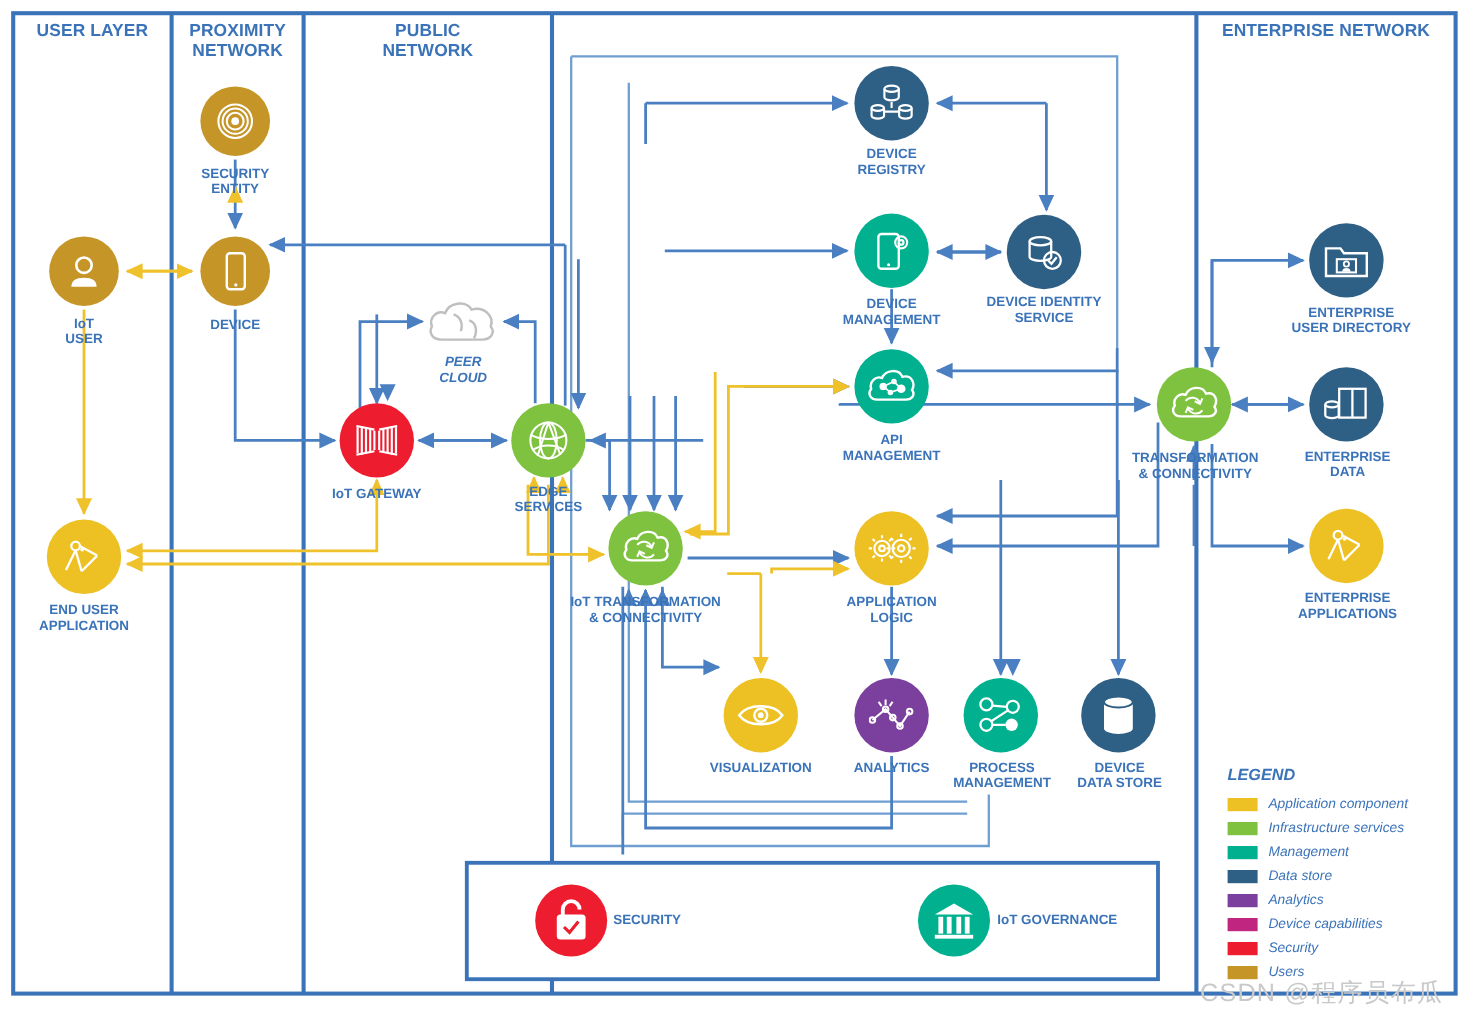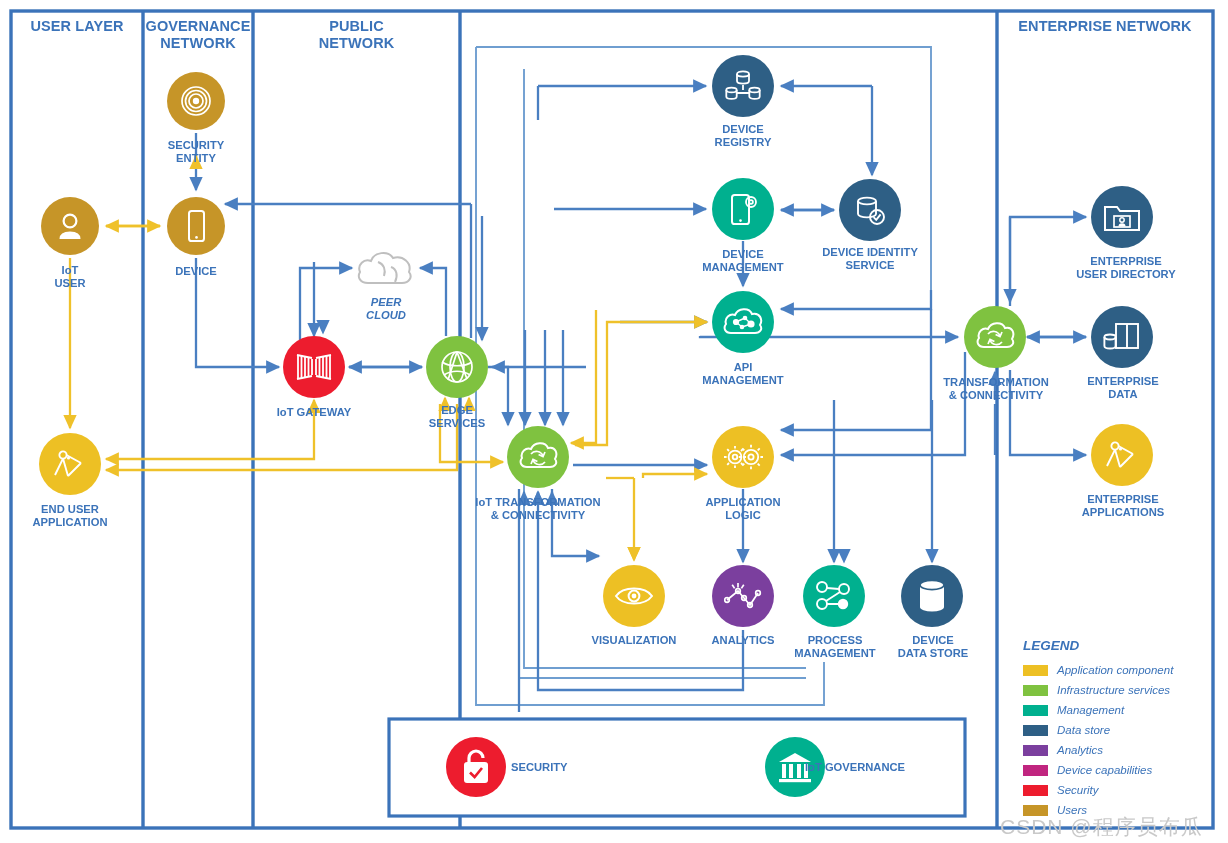--- a/index.html
+++ b/index.html
@@ -171,21 +171,21 @@
       <path d="M643,478 L643,474 L707,474" marker-end="url(#ag)"></path>
 
     </g>
 
     <g stroke="#3b73b9" stroke-width="3.2" fill="#ffffff">
       <rect x="389" y="719" width="576" height="97"></rect>
     </g>
   </svg>
 
   <div class="zone-title" style="position:absolute;left:11px;top:18px;width:132px;">USER LAYER</div>
-  <div class="zone-title" style="position:absolute;left:143px;top:18px;width:110px;white-space:pre-line;">GOVERNANCE
+  <div class="zone-title" style="position:absolute;left:143px;top:18px;width:110px;white-space:pre-line;">PROXIMITY
 NETWORK</div>
   <div class="zone-title" style="position:absolute;left:253px;top:18px;width:207px;white-space:pre-line;">PUBLIC
 NETWORK</div>
   <div class="zone-title" style="position:absolute;left:997px;top:18px;width:216px;">ENTERPRISE NETWORK</div>
 
   <div class="node" style="left:167px;top:72px;width:58px;height:58px;background:#c69528;">
     <svg width="34" height="34" viewBox="0 0 34 34">
       <g fill="none" stroke="#fff" stroke-width="1.7">
         <circle cx="17" cy="17" r="14"></circle>
           <circle cx="17" cy="17" r="10.5"></circle>
@@ -460,21 +460,21 @@
       <path d="M18,2 L34,11 L2,11 Z" fill="#fff"></path>
       <g fill="#fff">
           <rect x="5" y="13" width="4" height="14"></rect>
           <rect x="12" y="13" width="4" height="14"></rect>
           <rect x="20" y="13" width="4" height="14"></rect>
           <rect x="27" y="13" width="4" height="14"></rect>
         </g>
       <rect x="2" y="28" width="32" height="3.2" fill="#fff"></rect>
     </svg>
   </div>
-  <div class="box-label" style="position:absolute;left:805px;top:761px;">IoT GOVERNANCE</div>
+  <div class="box-label" style="position:absolute;left:831px;top:761px;">IoT GOVERNANCE</div>
 
   <div style="position:absolute;left:1023px;top:638px;width:190px;font-style:italic;">
     <div class="legend-title">LEGEND</div>
     <div id="legend-rows" style="margin-top:7px;">
         <div class="legend-row">
           <span class="legend-sw" style="background: rgb(237, 192, 36);"></span>
           <span class="legend-text">Application component</span>
         </div>
         <div class="legend-row">
           <span class="legend-sw" style="background: rgb(127, 194, 64);"></span>

